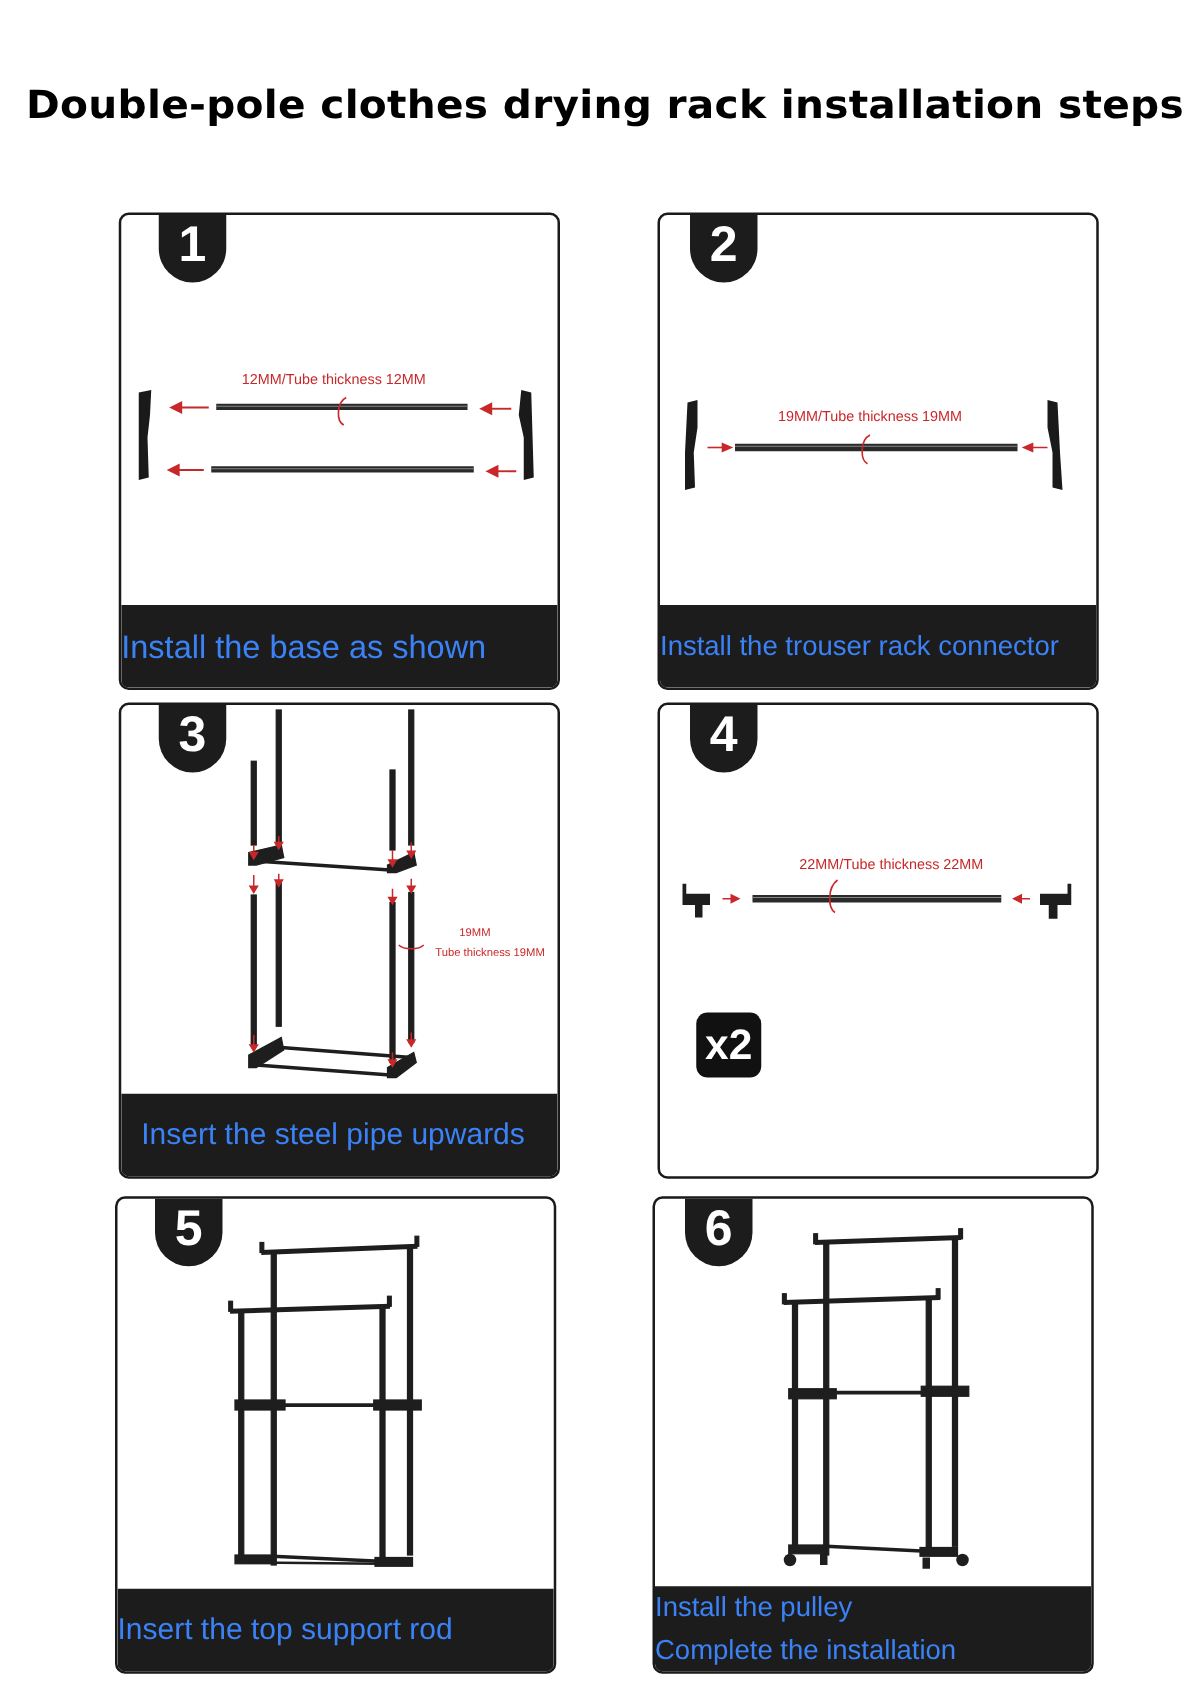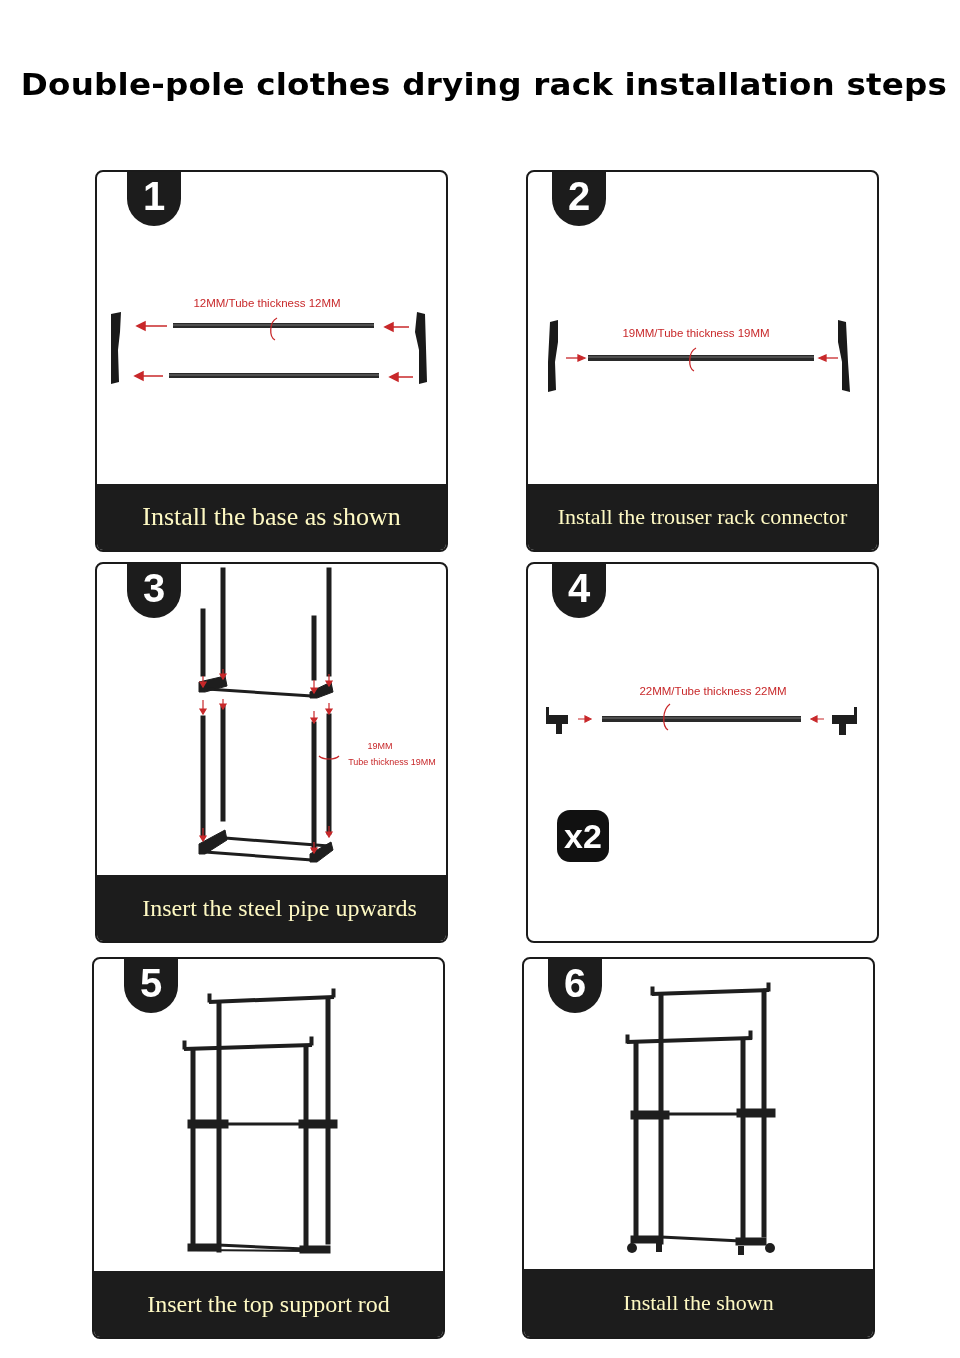--- a/index.html
+++ b/index.html
@@ -1,20 +1,20 @@
 <!DOCTYPE html>
 <html><head>
 <meta charset="utf-8">
 <style>
   html, body { margin:0; padding:0; background:#ffffff; }
   body { width:960px; height:1358px; position:relative; overflow:hidden; font-family:"Liberation Sans", sans-serif; }
   .title { position:absolute; left:0; top:66px; width:968px; text-align:center; font-family:"DejaVu Sans", sans-serif; font-weight:bold; font-size:31px; letter-spacing:0.2px; color:#000; transform:scaleX(1.05); transform-origin:center; }
   .panel { position:absolute; border:2px solid #1a1a1a; border-radius:8px; background:#fff; overflow:hidden; box-sizing:border-box; }
   .badge { position:absolute; top:-2px; width:54px; height:56px; background:#1c1c1c; border-radius:0 0 27px 27px; color:#fff; font-family:"Liberation Sans", sans-serif; font-weight:bold; font-size:40px; text-align:center; line-height:52px; }
-  .caption { position:absolute; left:0; right:0; bottom:0; background:#1c1c1c; color:#fef9c3; font-family:Liberation Serif, serif; font-size:25px; display:flex; flex-direction:column; align-items:center; justify-content:center; }
+  .caption { position:absolute; left:0; right:0; bottom:0; background:#1c1c1c; color:#3b82f6; font-family:Liberation Sans, sans-serif; font-size:25px; display:flex; flex-direction:column; align-items:flex-start; justify-content:center; }
   .caption span { display:block; white-space:nowrap; }
   .illus { position:absolute; left:0; top:0; }
   .x2 { position:absolute; width:52px; height:52px; background:#111; border-radius:9px; color:#fff; font-weight:bold; font-size:34px; line-height:52px; text-align:center; font-family:"Liberation Sans", sans-serif; }
   .lbl { font-family:"Liberation Sans", sans-serif; fill:#c8282a; }
 </style>
 </head>
 <body>
 
 <div class="title">Double-pole clothes drying rack installation steps</div>
 
@@ -154,21 +154,21 @@
     </g>
     <g stroke="#c8282a" fill="#c8282a" stroke-width="1.2">
       <line x1="50" y1="155" x2="59" y2="155"></line>
         <path d="M63 155 L57 152 L57 158 Z"></path>
       <line x1="287" y1="155" x2="296" y2="155"></line>
         <path d="M283 155 L289 152 L289 158 Z"></path>
     </g>
     <path d="M142 140 C134 146 134 162 140 166" stroke="#c8282a" stroke-width="1.3" fill="none"></path>
   </svg>
   <div class="badge" style="left:24px;">4</div>
-  <div class="x2" style="left:29px;top:246px;border-radius:13px;">x2</div>
+  <div class="x2" style="left:29px;top:246px;">x2</div>
 </div>
 
 <div class="panel" style="left:92px;top:957px;width:353px;height:382px;">
   <svg class="illus" width="353" height="382">
     <g fill="#1e1e1e" stroke="#1e1e1e">
 
       <line x1="115" y1="43" x2="240" y2="38" stroke-width="4"></line>
       <rect x="114" y="35" width="3" height="8"></rect>
       <rect x="238" y="30" width="3" height="8"></rect>
 
@@ -220,15 +220,16 @@
     </g>
     <g fill="#1e1e1e">
       <circle cx="108" cy="289" r="5"></circle>
       <circle cx="246" cy="289" r="5"></circle>
       <rect x="132" y="284" width="6" height="9"></rect>
       <rect x="214" y="287" width="6" height="9"></rect>
     </g>
   </svg>
   <div class="badge" style="left:24px;">6</div>
   <div class="caption" style="height:68px;">
-    <span style="font-size:22px;line-height:34px;">Install the shown</span>
+    <span style="font-size:22px;line-height:34px;">Install the pulley</span>
+    <span style="font-size:22px;line-height:34px;">Complete the installation</span>
   </div>
 </div>
 
 </body></html>

